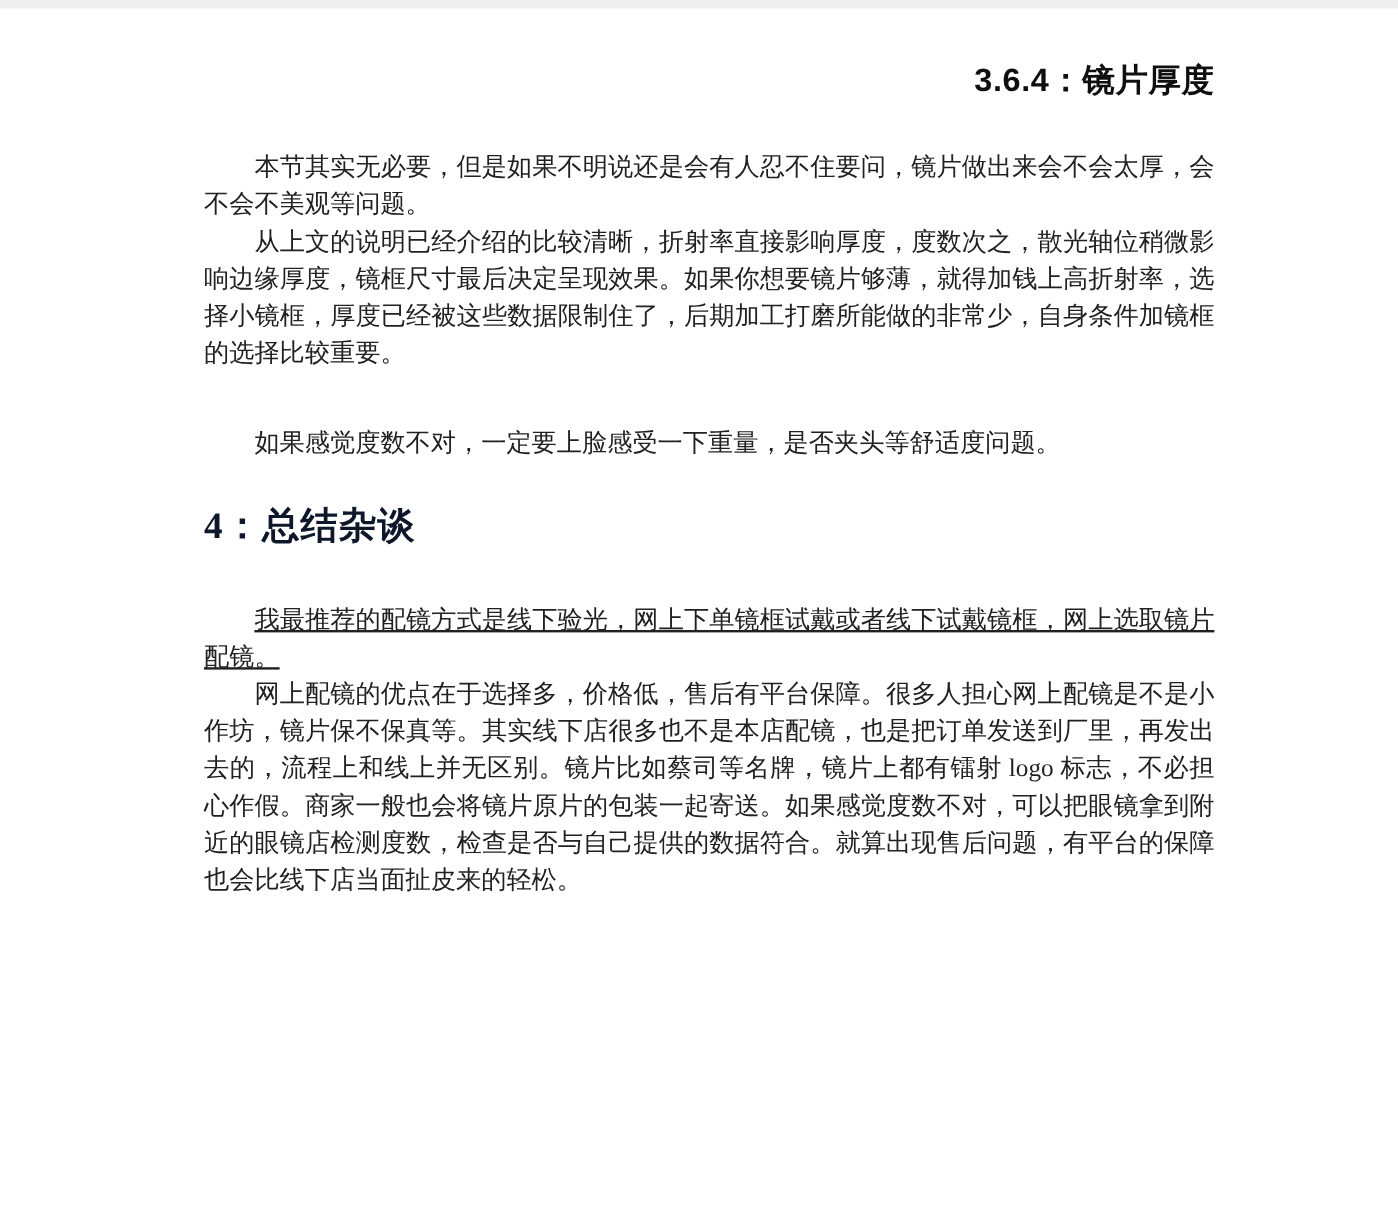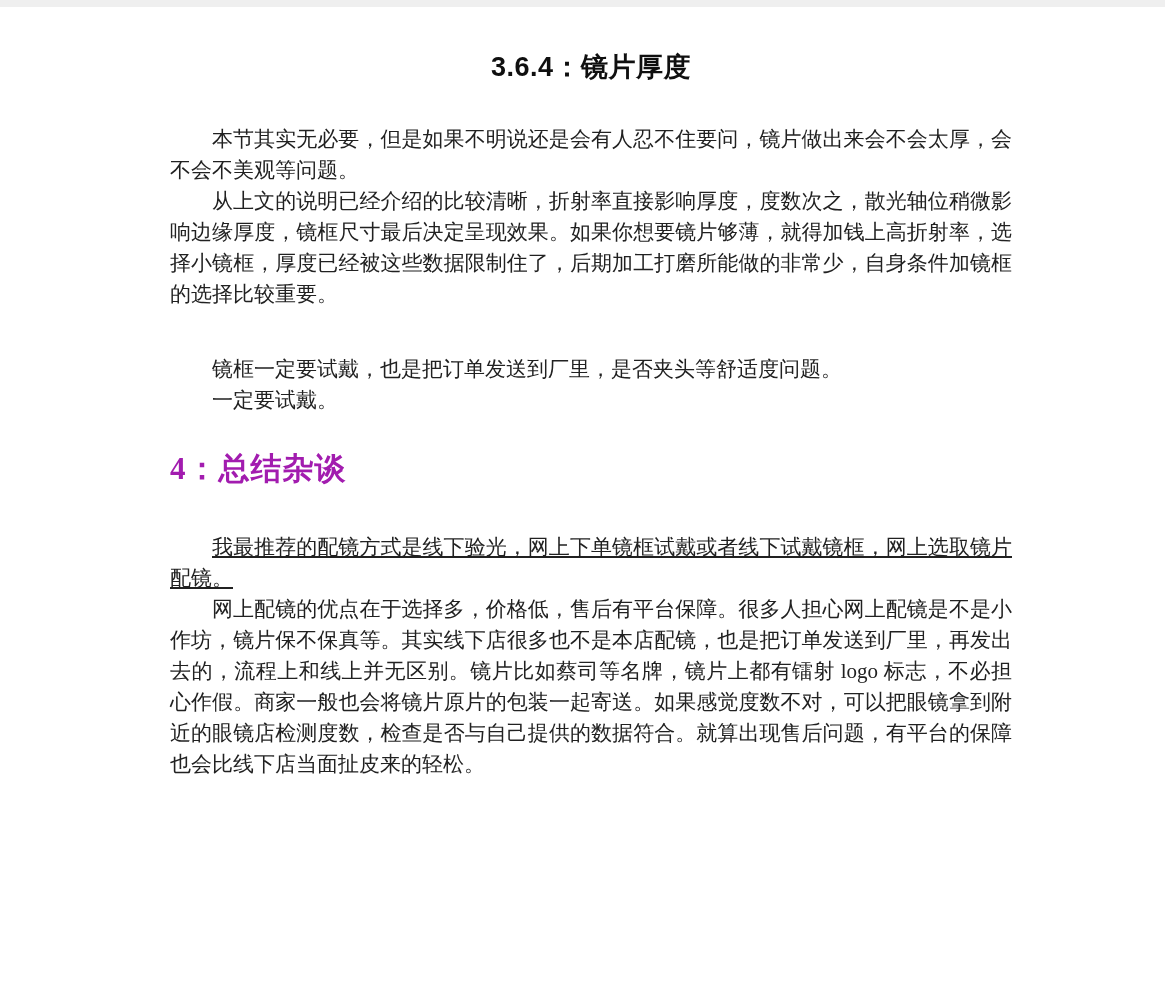--- a/index.html
+++ b/index.html
@@ -32,30 +32,30 @@
     margin: 0;
     text-indent: 2em;
   }
   .heading-sub {
     font-family: "Liberation Sans", "DejaVu Sans", sans-serif;
     font-size: 27px;
     line-height: 34px;
     font-weight: 700;
     color: #0f0f0f;
     margin: 0;
-    text-align: center;
+    text-align: right;
     text-indent: 0;
     letter-spacing: 0.5px;
   }
   .heading-main {
     font-family: "Liberation Serif", "DejaVu Serif", serif;
     font-size: 31px;
     line-height: 40px;
     font-weight: 700;
-    color: #a21caf;
+    color: #0f172a;
     margin: 0;
     text-align: left;
     text-indent: 0;
     letter-spacing: 1px;
   }
   .m-intro      { margin-top: 2px  !important; }
   .m-h364       { margin-top: 43px !important; }
   .m-p364       { margin-top: 40px !important; }
   .m-h365       { margin-top: 42px !important; }
   .m-p365       { margin-top: 44px !important; }
@@ -70,23 +70,22 @@
 <div class="page">
 
 
   <h2 class="heading-sub m-h364">3.6.4：镜片厚度</h2>
 
   <p class="m-p364">本节其实无必要，但是如果不明说还是会有人忍不住要问，镜片做出来会不会太厚，会不会不美观等问题。</p>
 
   <p>从上文的说明已经介绍的比较清晰，折射率直接影响厚度，度数次之，散光轴位稍微影响边缘厚度，镜框尺寸最后决定呈现效果。如果你想要镜片够薄，就得加钱上高折射率，选择小镜框，厚度已经被这些数据限制住了，后期加工打磨所能做的非常少，自身条件加镜框的选择比较重要。</p>
 
 
-  <p class="m-p365">镜框一定要试戴，也是把订单发送到厂里，是否夹头等舒适度问题。</p>
+  <p class="m-p365">如果感觉度数不对，一定要上脸感受一下重量，是否夹头等舒适度问题。</p>
 
-  <p>一定要试戴。</p>
 
   <h1 class="heading-main m-h4">4：总结杂谈</h1>
 
   <p class="m-p4">我最推荐的配镜方式是线下验光，网上下单镜框试戴或者线下试戴镜框，网上选取镜片配镜。</p>
 
   <p>网上配镜的优点在于选择多，价格低，售后有平台保障。很多人担心网上配镜是不是小作坊，镜片保不保真等。其实线下店很多也不是本店配镜，也是把订单发送到厂里，再发出去的，流程上和线上并无区别。镜片比如蔡司等名牌，镜片上都有镭射 logo 标志，不必担心作假。商家一般也会将镜片原片的包装一起寄送。如果感觉度数不对，可以把眼镜拿到附近的眼镜店检测度数，检查是否与自己提供的数据符合。就算出现售后问题，有平台的保障也会比线下店当面扯皮来的轻松。</p>
 
 
 </div>
 

